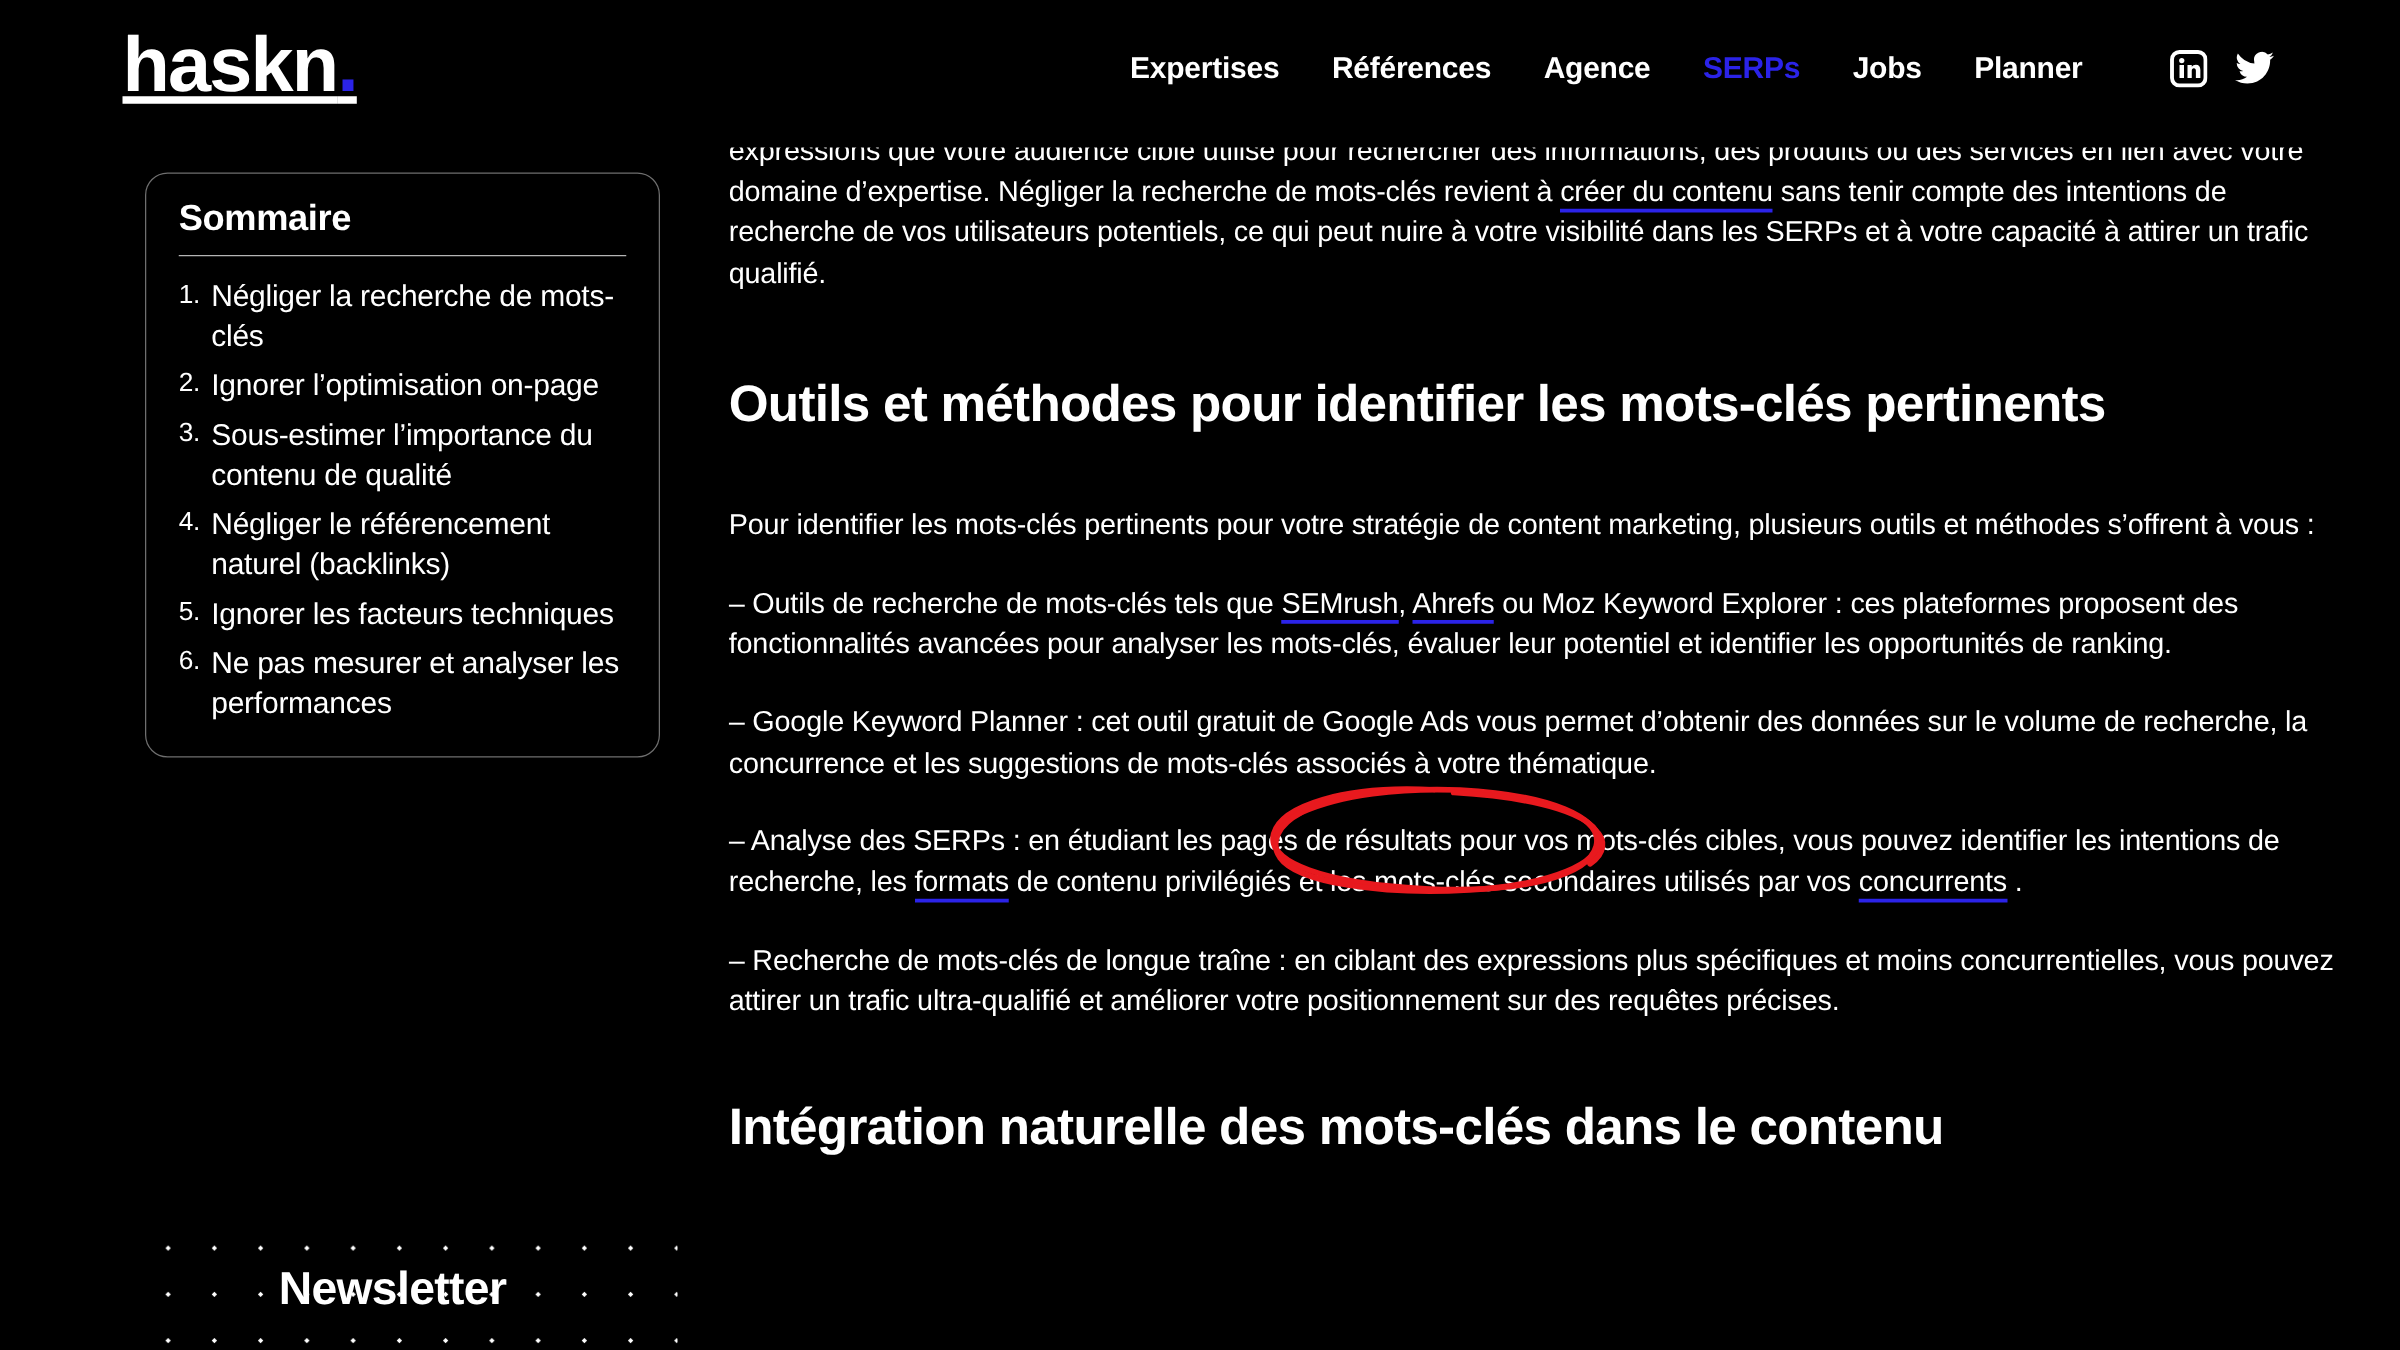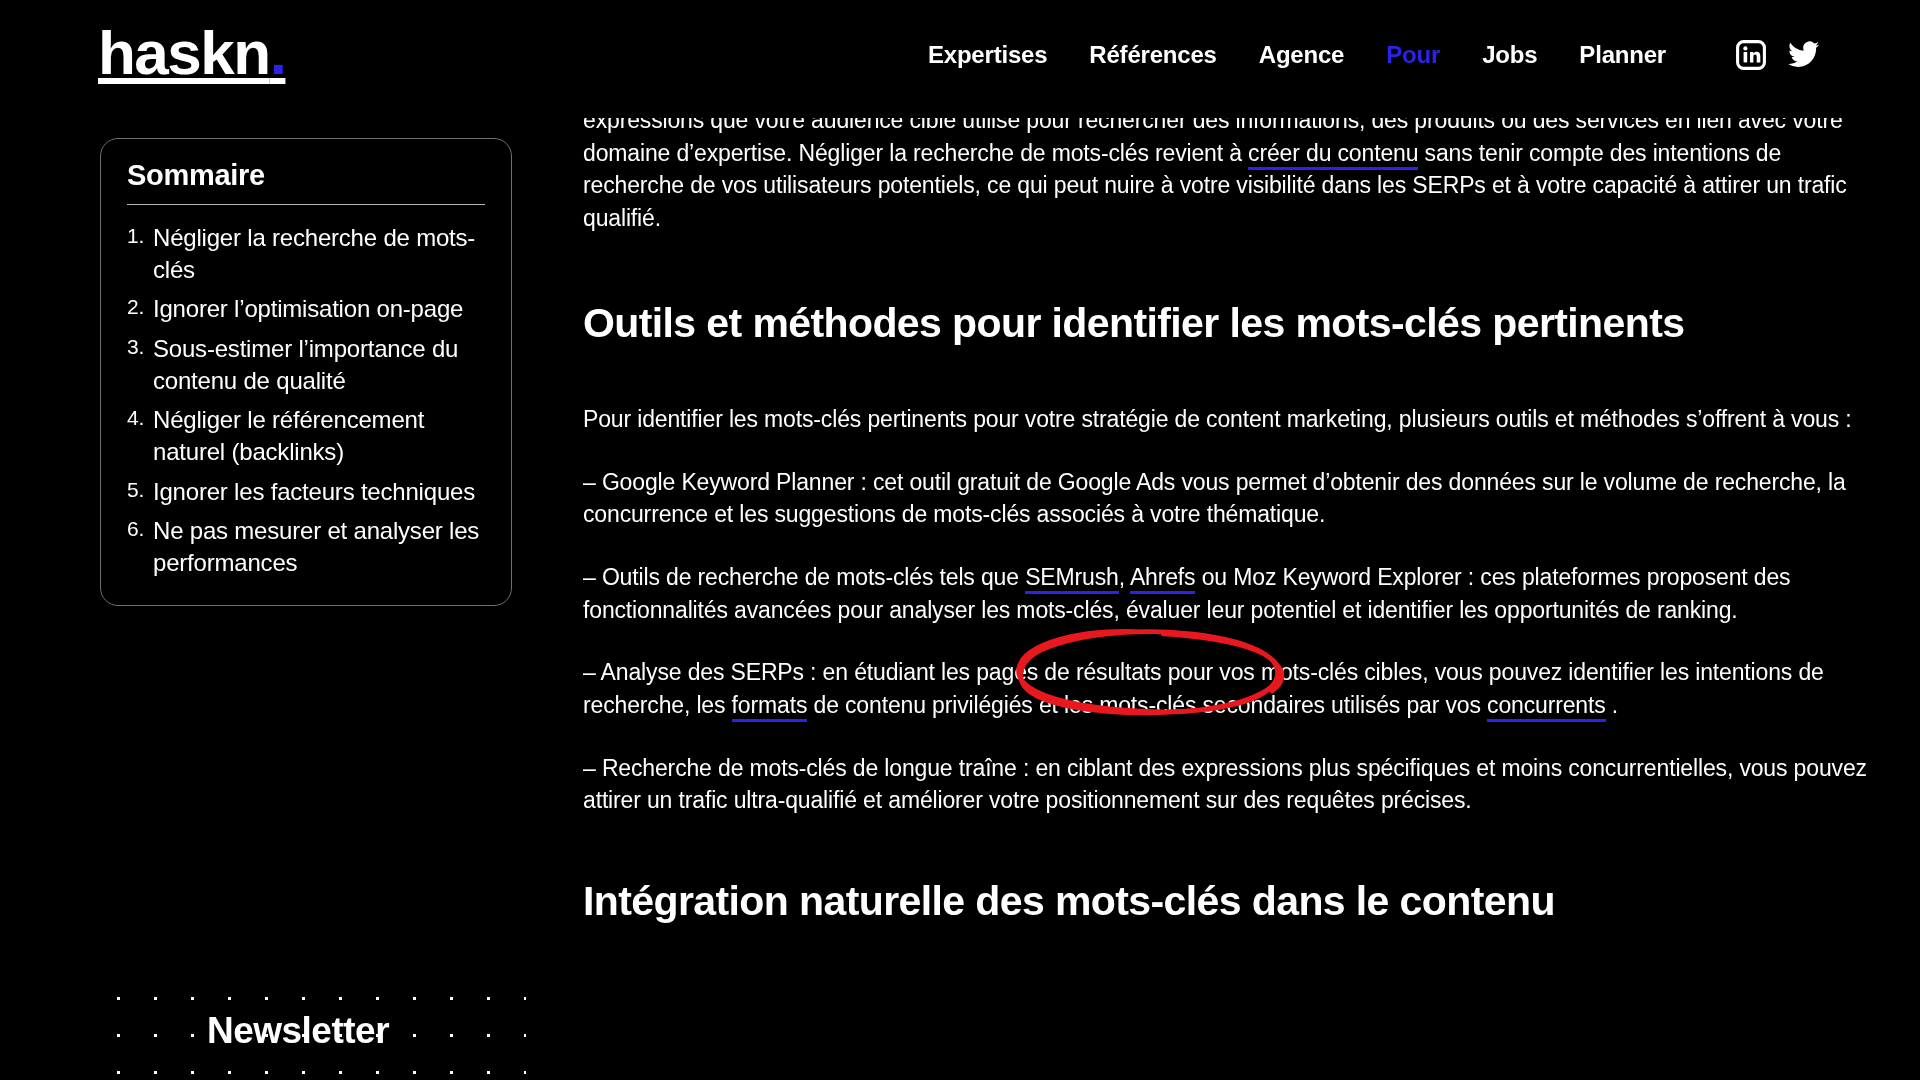--- a/index.html
+++ b/index.html
@@ -67,21 +67,21 @@
     display: flex;
     align-items: center;
     gap: 22px;
     margin-left: 28px;
   }
   .social-icon { display: block; }
 
   
   .sidebar {
     position: absolute;
-    left: 0;
+    left: 16px;
     top: 118px;
     width: 560px;
     height: 962px;
   }
 
   .toc-card {
     position: absolute;
     left: 100px;
     top: 20px;
     width: 412px;
@@ -313,21 +313,21 @@
 <body>
 
 <header class="site-header">
 
   <a class="brand" href="#"><span>haskn</span><span class="brand-dot">.</span></a>
 
   <nav class="main-nav">
     <a class="nav-link" href="#">Expertises</a>
     <a class="nav-link" href="#">Références</a>
     <a class="nav-link" href="#">Agence</a>
-    <a class="nav-link is-active" href="#">Pour</a>
+    <a class="nav-link is-active" href="#">SERPs</a>
     <a class="nav-link" href="#">Jobs</a>
     <a class="nav-link" href="#">Planner</a>
 
     <span class="social-group">
       <a href="#" aria-label="LinkedIn">
         <svg class="social-icon" width="30" height="30" viewBox="0 0 30 30" fill="none">
           <rect x="1.6" y="1.6" width="26.8" height="26.8" rx="6" stroke="#ffffff" stroke-width="3.1"></rect>
           <rect x="7.6" y="12" width="3.6" height="10.4" fill="#ffffff"></rect>
           <circle cx="9.4" cy="8.4" r="2.1" fill="#ffffff"></circle>
           <path d="M14 22.4V12h3.4v1.4c.7-1 1.9-1.7 3.3-1.7 2.3 0 3.6 1.5 3.6 4.2v6.5h-3.6v-5.9c0-1.3-.5-2-1.6-2s-1.7.8-1.7 2v5.9H14Z" fill="#ffffff"></path>
@@ -366,23 +366,23 @@
 </aside>
 
 <main class="article">
 
   <p class="para para-lead"><span>expressions que votre audience cible utilise pour rechercher des informations, des produits ou des services en lien avec votre domaine d’expertise. Négliger la recherche de mots-clés revient à </span><a class="kw" href="#">créer du contenu</a><span> sans tenir compte des intentions de recherche de vos utilisateurs potentiels, ce qui peut nuire à votre visibilité dans les SERPs et à votre capacité à attirer un trafic qualifié.</span></p>
 
   <h2 class="h2">Outils et méthodes pour identifier les mots-clés pertinents</h2>
 
   <p class="para">Pour identifier les mots-clés pertinents pour votre stratégie de content marketing, plusieurs outils et méthodes s’offrent à vous :</p>
 
+  <p class="para"><span>– Outils de recherche de mots-clés tels que </span><a class="kw" href="#">SEMrush</a><span>, </span><a class="kw" href="#">Ahrefs</a><span> ou Moz Keyword Explorer : ces plateformes proposent des fonctionnalités avancées pour analyser les mots-clés, évaluer leur potentiel et identifier les opportunités de ranking.</span></p>
+
   <p class="para"><span>– Google Keyword Planner : cet outil gratuit de Google Ads vous permet d’obtenir des données sur le volume de recherche, la concurrence et les suggestions de mots-clés associés à votre thématique.</span></p>
-
-  <p class="para"><span>– Outils de recherche de mots-clés tels que </span><a class="kw" href="#">SEMrush</a><span>, </span><a class="kw" href="#">Ahrefs</a><span> ou Moz Keyword Explorer : ces plateformes proposent des fonctionnalités avancées pour analyser les mots-clés, évaluer leur potentiel et identifier les opportunités de ranking.</span></p>
 
   <p class="para"><span>– Analyse des SERPs : en étudiant les pages de résultats pour vos mots-clés cibles, vous pouvez identifier les intentions de recherche, les </span><a class="kw" href="#">formats</a><span> de contenu privilégiés et les mots-clés secondaires utilisés par vos </span><a class="kw" href="#">concurrents</a><span> .</span></p>
 
   <p class="para"><span>– Recherche de mots-clés de longue traîne : en ciblant des expressions plus spécifiques et moins concurrentielles, vous pouvez attirer un trafic ultra-qualifié et améliorer votre positionnement sur des requêtes précises.</span></p>
 
   <h2 class="h2 h2-next">Intégration naturelle des mots-clés dans le contenu</h2>
 
 </main>
 
 <svg class="annotation-layer" viewBox="0 0 1920 1080" width="1920" height="1080" fill="none">

